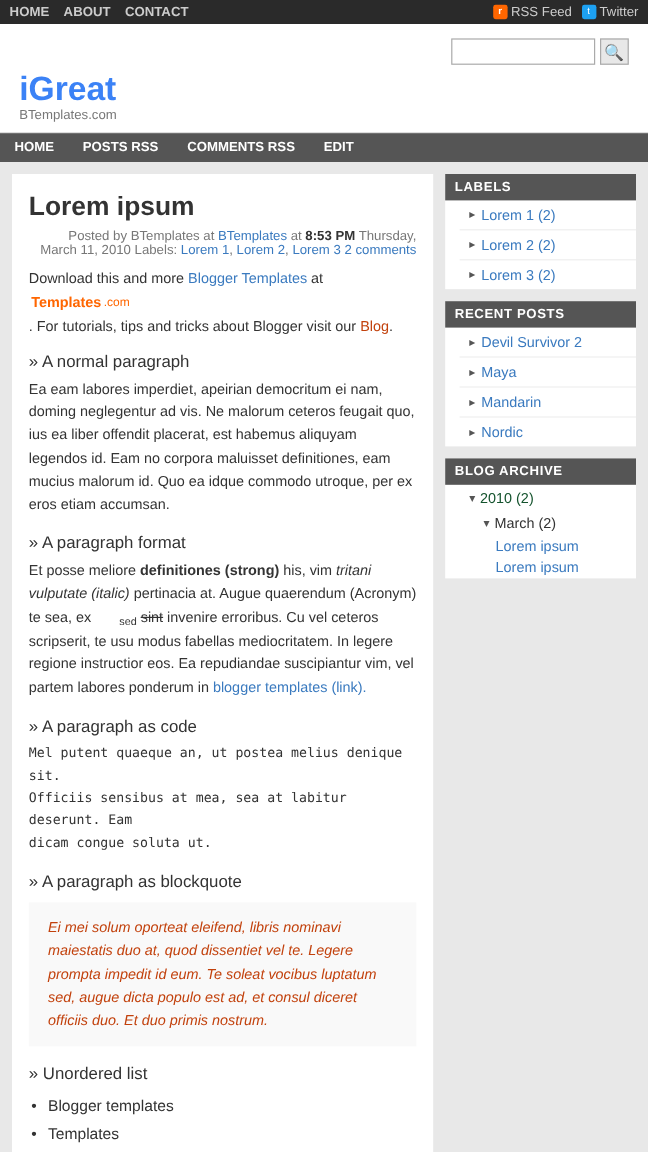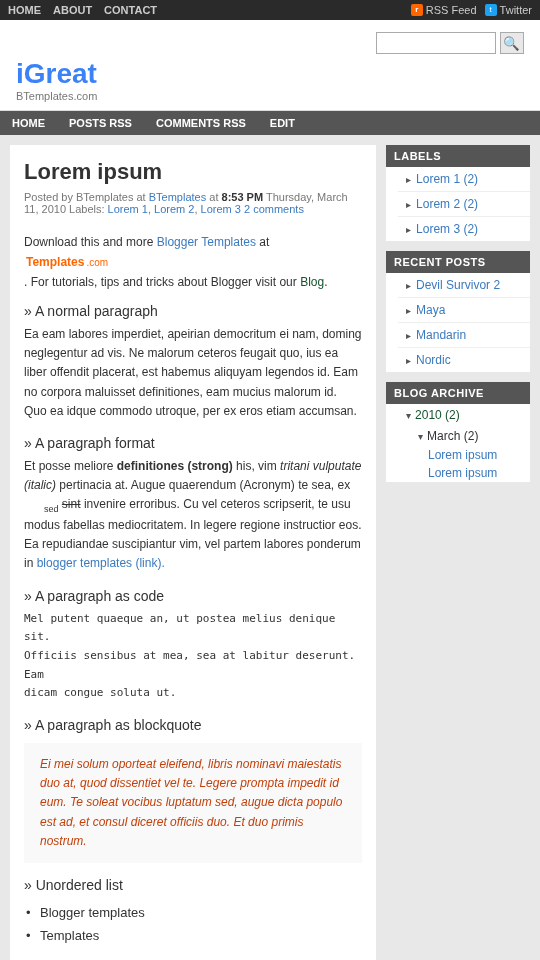--- a/index.html
+++ b/index.html
@@ -118,36 +118,37 @@
       min-width: 0;
     }
     #main h2.post-title {
       font-size: 22px;
       color: #333;
       margin-bottom: 6px;
     }
     #main .post-meta {
       font-size: 11px;
       color: #777;
-      margin-bottom: 20px;
+      margin-bottom: 10px;
+      text-align: right;
     }
     #main .post-meta a { color: #3a7abf; text-decoration: none; }
     #main .post-meta .time { font-weight: bold; color: #333; }
 
     .download-line {
       font-size: 12px;
       margin-bottom: 6px;
     }
     .download-line a { color: #3a7abf; text-decoration: none; }
 
     .for-tutorials {
       font-size: 12px;
       margin-bottom: 14px;
     }
-    .for-tutorials a { color: #14532d; text-decoration: none; }
+    .for-tutorials a { color: #c2410c; text-decoration: none; }
 
     .post-section-title {
       font-size: 14px;
       color: #333;
       margin: 14px 0 6px;
     }
     .post-section-title::before { content: '» '; }
 
     .post-body p {
       font-size: 12px;
@@ -189,21 +190,21 @@
       color: #333;
     }
     ul.post-list li::before {
       content: '•';
       position: absolute;
       left: 2px;
     }
 
     
     #sidebar {
-      width: 144px;
+      width: 159px;
       flex-shrink: 0;
     }
     .sidebar-widget {
       background: white;
       margin-bottom: 10px;
     }
     .widget-title {
       background: #555;
       color: white;
       font-size: 11px;

